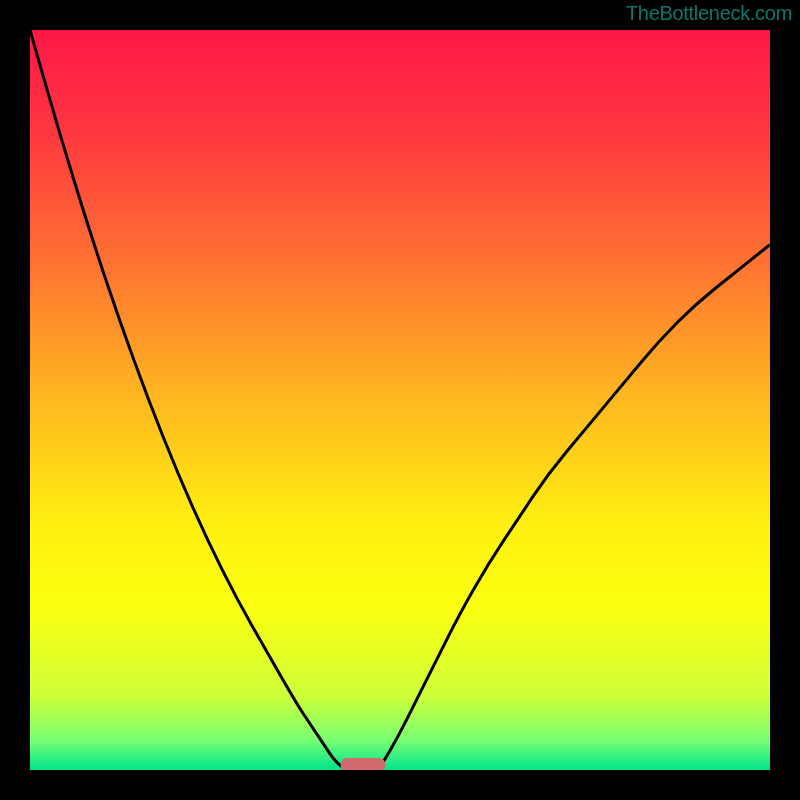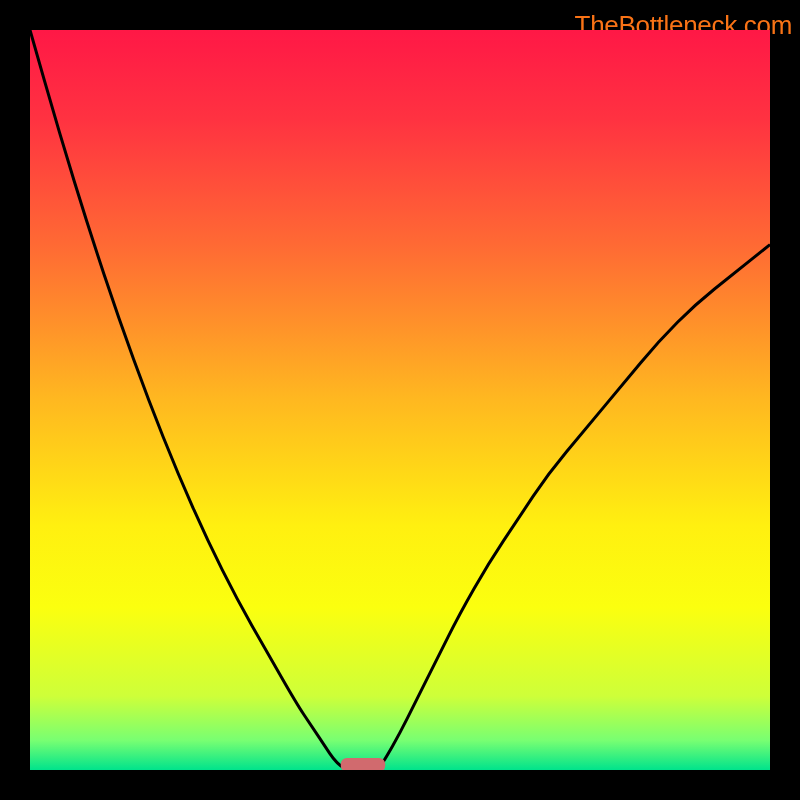--- a/index.html
+++ b/index.html
@@ -14,24 +14,24 @@
   .frame {
     position: absolute;
     left: 0;
     top: 0;
     width: 800px;
     height: 800px;
     background: #000;
   }
   .watermark {
     position: absolute;
-    top: 10px;
+    top: 2px;
     right: 8px;
-    color: #f97316;
-    font-size: 26px;
+    color: #0f766e;
+    font-size: 20px;
     font-weight: 500;
     letter-spacing: -0.3px;
   }
   .plot {
     position: absolute;
     left: 30px;
     top: 30px;
     width: 740px;
     height: 740px;
   }

